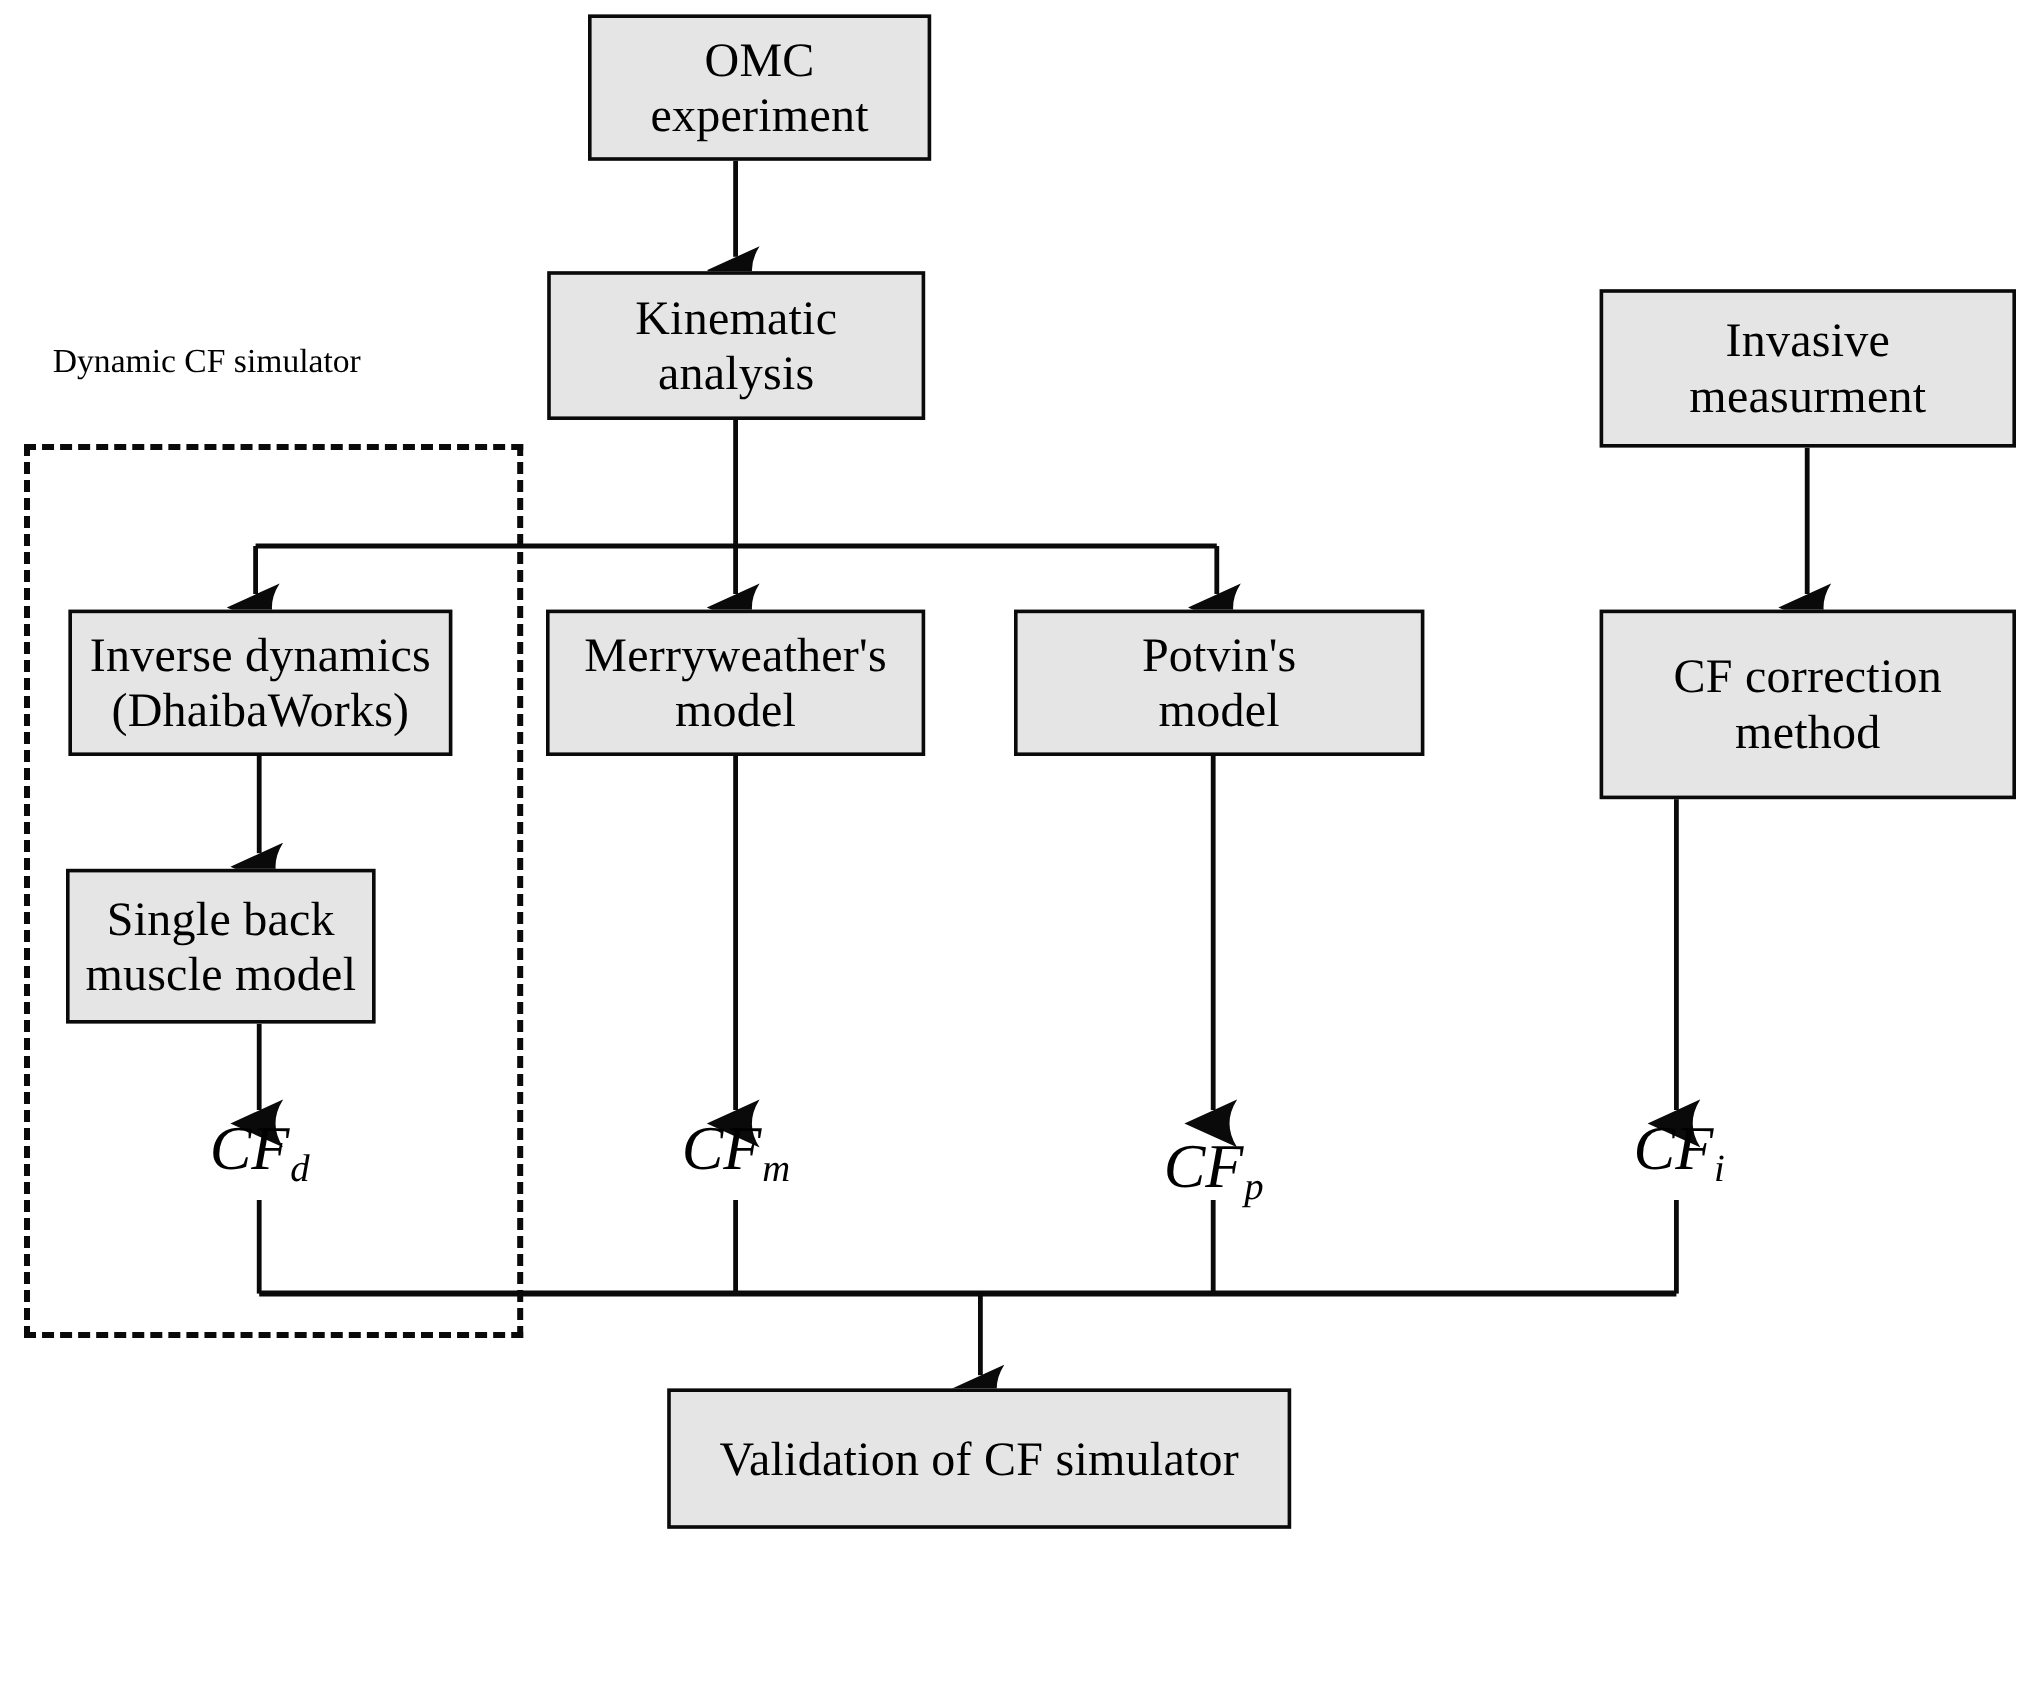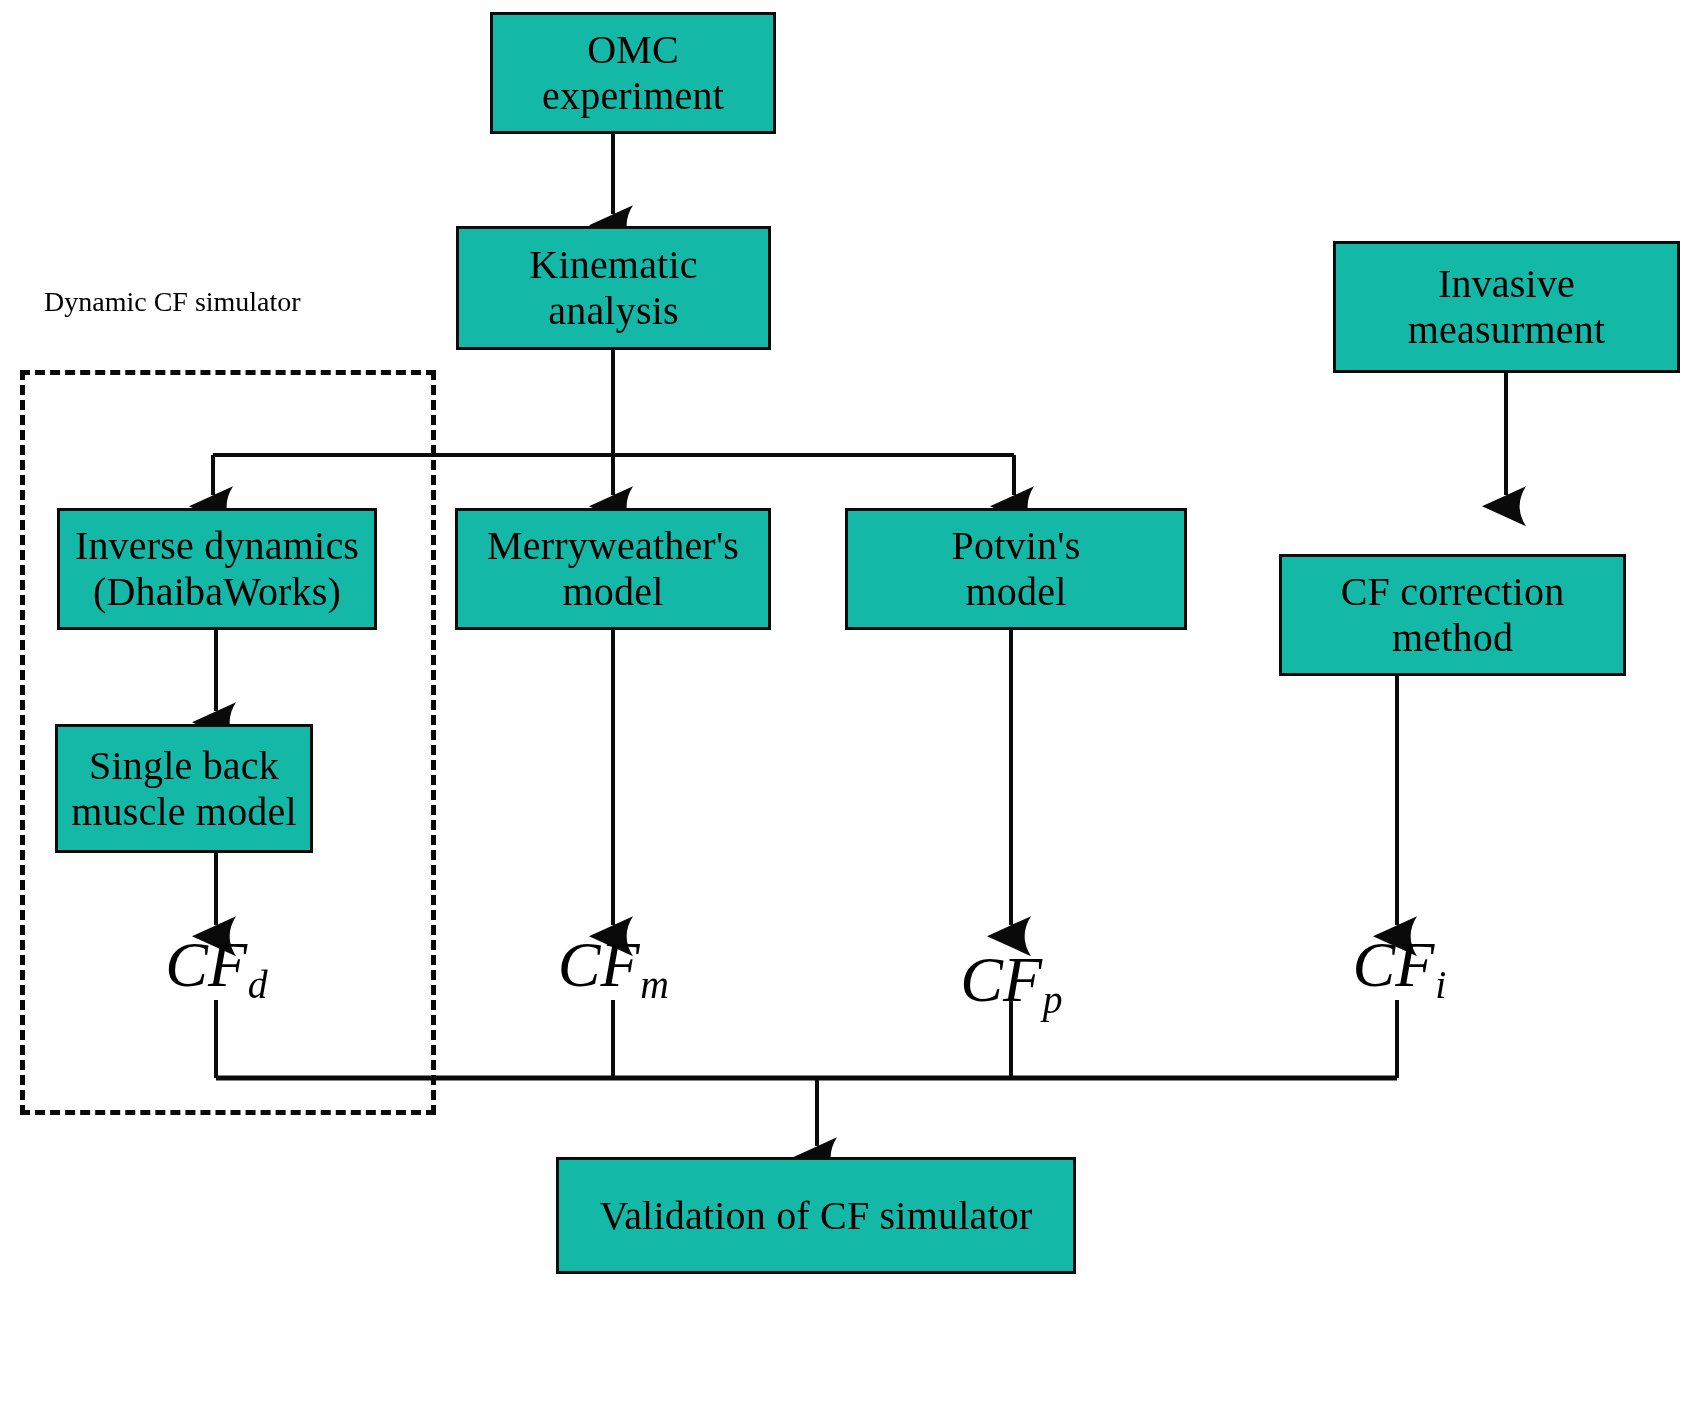--- a/index.html
+++ b/index.html
@@ -5,21 +5,21 @@
   html,body{margin:0;padding:0;background:#fff;}
   #stage{
     position:relative;
     width:1697px;height:1406px;
     background:#ffffff;
     font-family:"Liberation Serif","DejaVu Serif",serif;
     overflow:hidden;
   }
   .node{
     position:absolute;
-    background:#14b8a6;
+    background:#e5e5e5;
     border:3px solid #0a0a0a;
     box-sizing:border-box;
     display:flex;
     align-items:center;
     justify-content:center;
     text-align:center;
     color:#000;
     font-size:40px;
     line-height:1.15;
     letter-spacing:.2px;
@@ -32,21 +32,21 @@
     white-space:nowrap;
   }
   .dashed-region{
     position:absolute;
     border:5px dashed #0a0a0a;
     box-sizing:border-box;
     background:transparent;
   }
   .cf-label{
     position:absolute;
-    font-size:64px;
+    font-size:52px;
     font-style:italic;
     font-family:"Liberation Serif","DejaVu Serif",serif;
     color:#000;
     white-space:nowrap;
     text-align:center;
   }
   .cf-label sub{
     font-size:0.62em;
     font-style:italic;
     vertical-align:baseline;
@@ -146,21 +146,21 @@
     </div>
   </div>
 
   <div class="node" style="left:845px;top:508px;width:342px;height:122px;">
     <div>
       <span>Potvin's</span>
       <span>model</span>
     </div>
   </div>
 
-  <div class="node" style="left:1279px;top:508px;width:347px;height:122px;margin-top:46px;">
+  <div class="node" style="left:1333px;top:508px;width:347px;height:158px;">
     <div>
       <span>CF correction</span>
       <span>method</span>
     </div>
   </div>
 
   <div class="node" style="left:55px;top:724px;width:258px;height:129px;">
     <div>
       <span>Single back</span>
       <span>muscle model</span>

